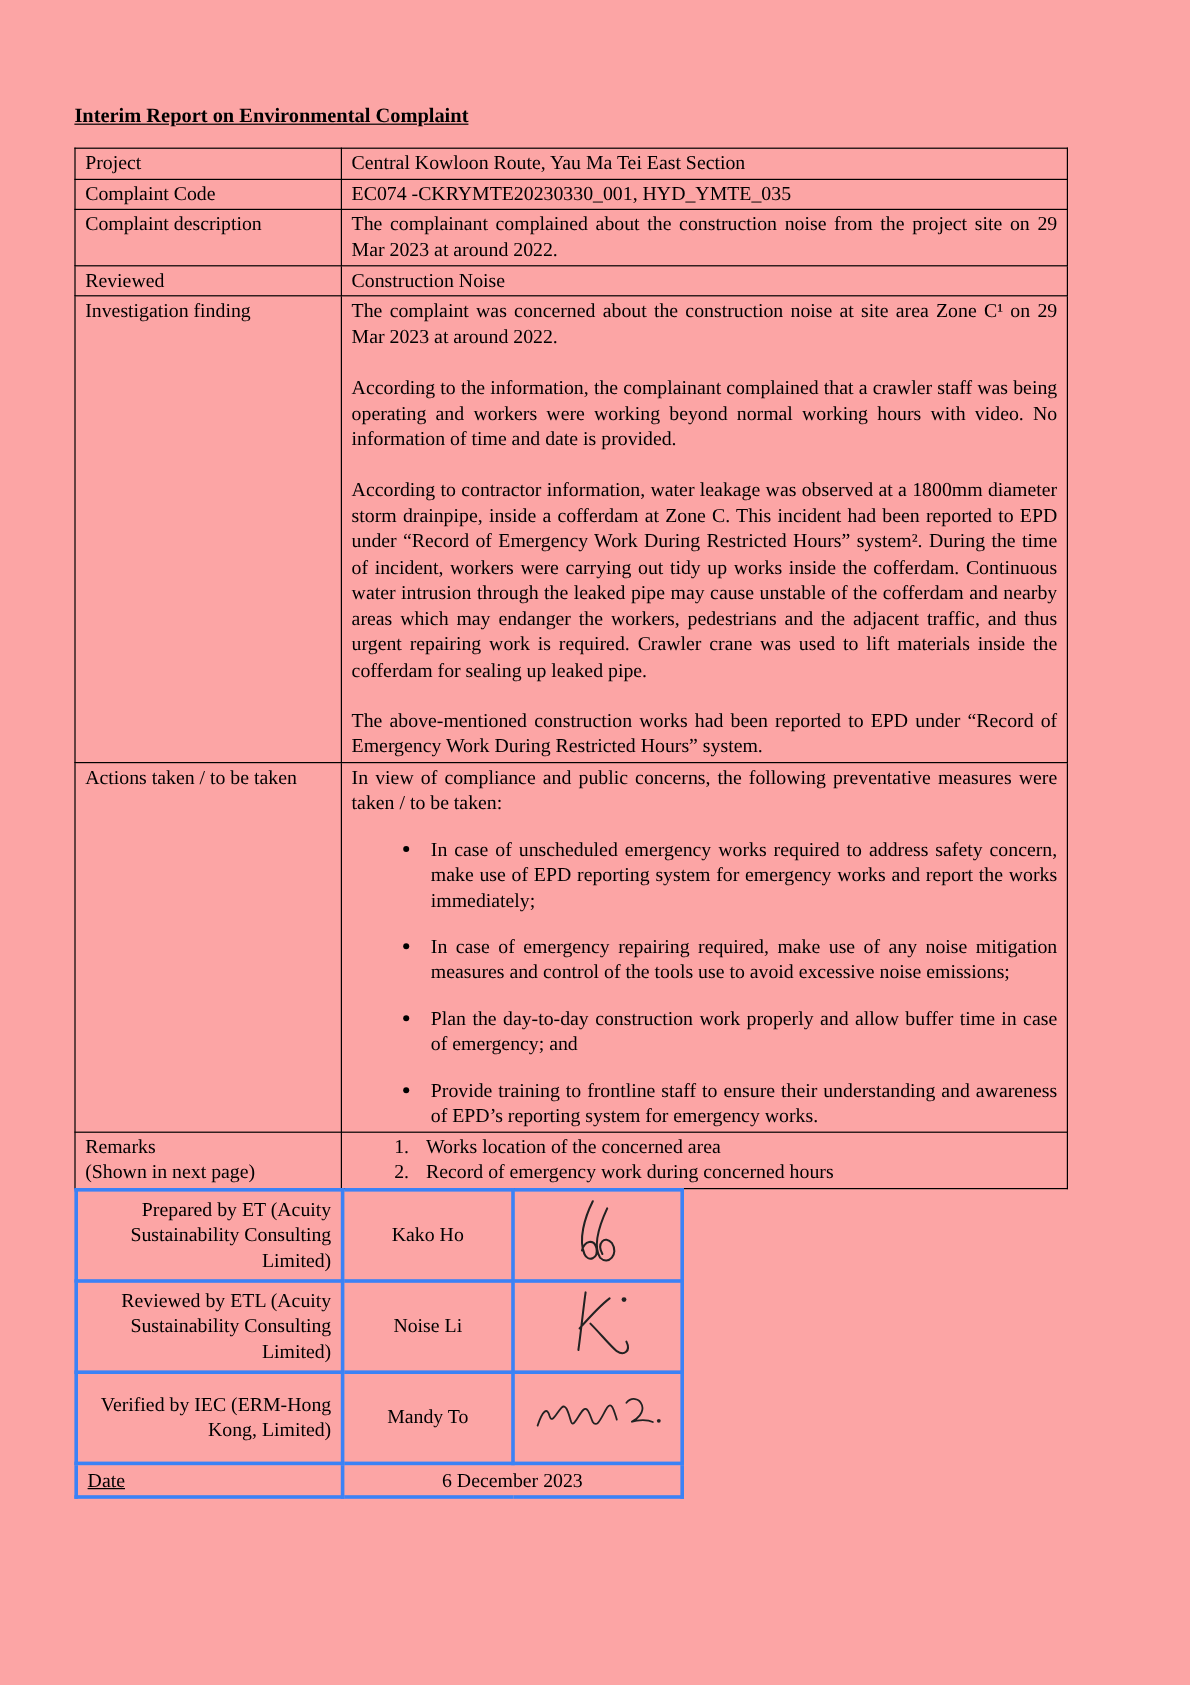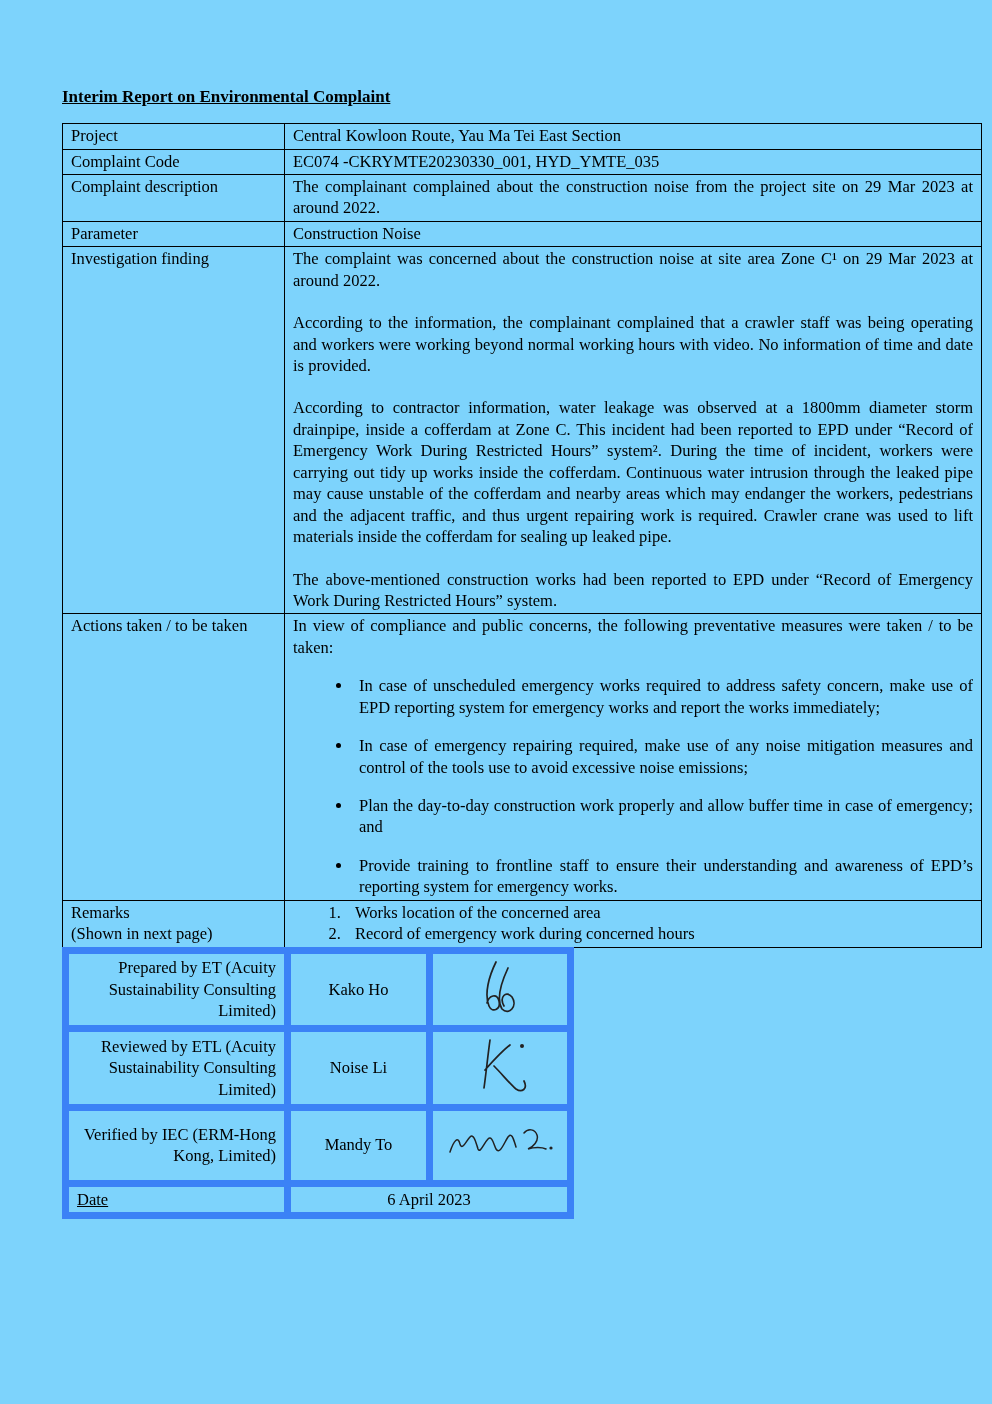--- a/index.html
+++ b/index.html
@@ -1,35 +1,35 @@
 <!DOCTYPE html>
 <html><head>
 <meta charset="utf-8">
 <style>
   * { box-sizing: border-box; }
   html, body { margin: 0; padding: 0; background: #ffffff; }
   .page {
     width: 992px;
     min-height: 1404px;
-    background: #7dd3fc;
+    background: #fca5a5;
     padding: 86px 48px 40px 62px;
     font-family: "Liberation Serif", "DejaVu Serif", serif;
     font-size: 16.5px;
     color: #000;
     line-height: 1.3;
   }
   .doc-title {
     font-size: 17px;
     font-weight: bold;
     text-decoration: underline;
     margin: 0 0 15px 0;
   }
   table.main {
     border-collapse: collapse;
-    width: 920px;
+    width: 828px;
     table-layout: fixed;
   }
   table.main td {
     border: 1px solid #000;
     padding: 1px 8px 2px 8px;
     vertical-align: top;
   }
   td.label-col { width: 222px; }
   .justify { text-align: justify; }
   .cell p { margin: 0; }
@@ -50,21 +50,21 @@
   ol.remarks-list li {
     padding-left: 10px;
   }
   table.signoff {
     border-collapse: collapse;
     width: 505px;
     table-layout: fixed;
     margin-top: -1px;
   }
   table.signoff td {
-    border: 7px solid #3b82f6;
+    border: 3px solid #3b82f6;
     padding: 2px 8px;
   }
   td.role-col {
     width: 222px;
     text-align: right;
     vertical-align: middle;
   }
   td.name-col {
     width: 142px;
     text-align: center;
@@ -100,21 +100,21 @@
     </tr>
     <tr>
       <td class="label-col">Complaint Code</td>
       <td class="cell">EC074 -CKRYMTE20230330_001, HYD_YMTE_035</td>
     </tr>
     <tr>
       <td class="label-col">Complaint description</td>
       <td class="cell justify">The complainant complained about the construction noise from the project site on 29 Mar 2023 at around 2022.</td>
     </tr>
     <tr>
-      <td class="label-col">Parameter</td>
+      <td class="label-col">Reviewed</td>
       <td class="cell">Construction Noise</td>
     </tr>
     <tr>
       <td class="label-col">Investigation finding</td>
       <td class="cell justify">
         <p>The complaint was concerned about the construction noise at site area Zone C¹ on 29 Mar 2023 at around 2022.</p>
         <p>According to the information, the complainant complained that a crawler staff was being operating and workers were working beyond normal working hours with video. No information of time and date is provided.</p>
         <p>According to contractor information, water leakage was observed at a 1800mm diameter storm drainpipe, inside a cofferdam at Zone C. This incident had been reported to EPD under “Record of Emergency Work During Restricted Hours” system². During the time of incident, workers were carrying out tidy up works inside the cofferdam. Continuous water intrusion through the leaked pipe may cause unstable of the cofferdam and nearby areas which may endanger the workers, pedestrians and the adjacent traffic, and thus urgent repairing work is required. Crawler crane was used to lift materials inside the cofferdam for sealing up leaked pipe.</p>
         <p>The above-mentioned construction works had been reported to EPD under “Record of Emergency Work During Restricted Hours” system.</p>
       </td>
@@ -183,18 +183,18 @@
                      C 36 34, 40 23, 44 19 C 48 15, 50 25, 52 29 C 56 35, 60 23, 64 17
                      C 68 11, 70 21, 72 27
                      M80 13 C 84 8, 91 9, 93 15 C 95 21, 89 27, 84 29 C 90 27, 98 27, 102 29" fill="none" stroke="#222222" stroke-width="1.5" stroke-linecap="round"></path>
             <circle cx="107" cy="28" r="1.6" fill="#222222"></circle>
           </svg>
         </span>
       </td>
     </tr>
     <tr>
       <td class="role-col date-label">Date</td>
-      <td class="date-value" colspan="2">6 April 2023</td>
+      <td class="date-value" colspan="2">6 December 2023</td>
     </tr>
   </tbody>
     </table>
 
 </div>
 
 </body></html>

